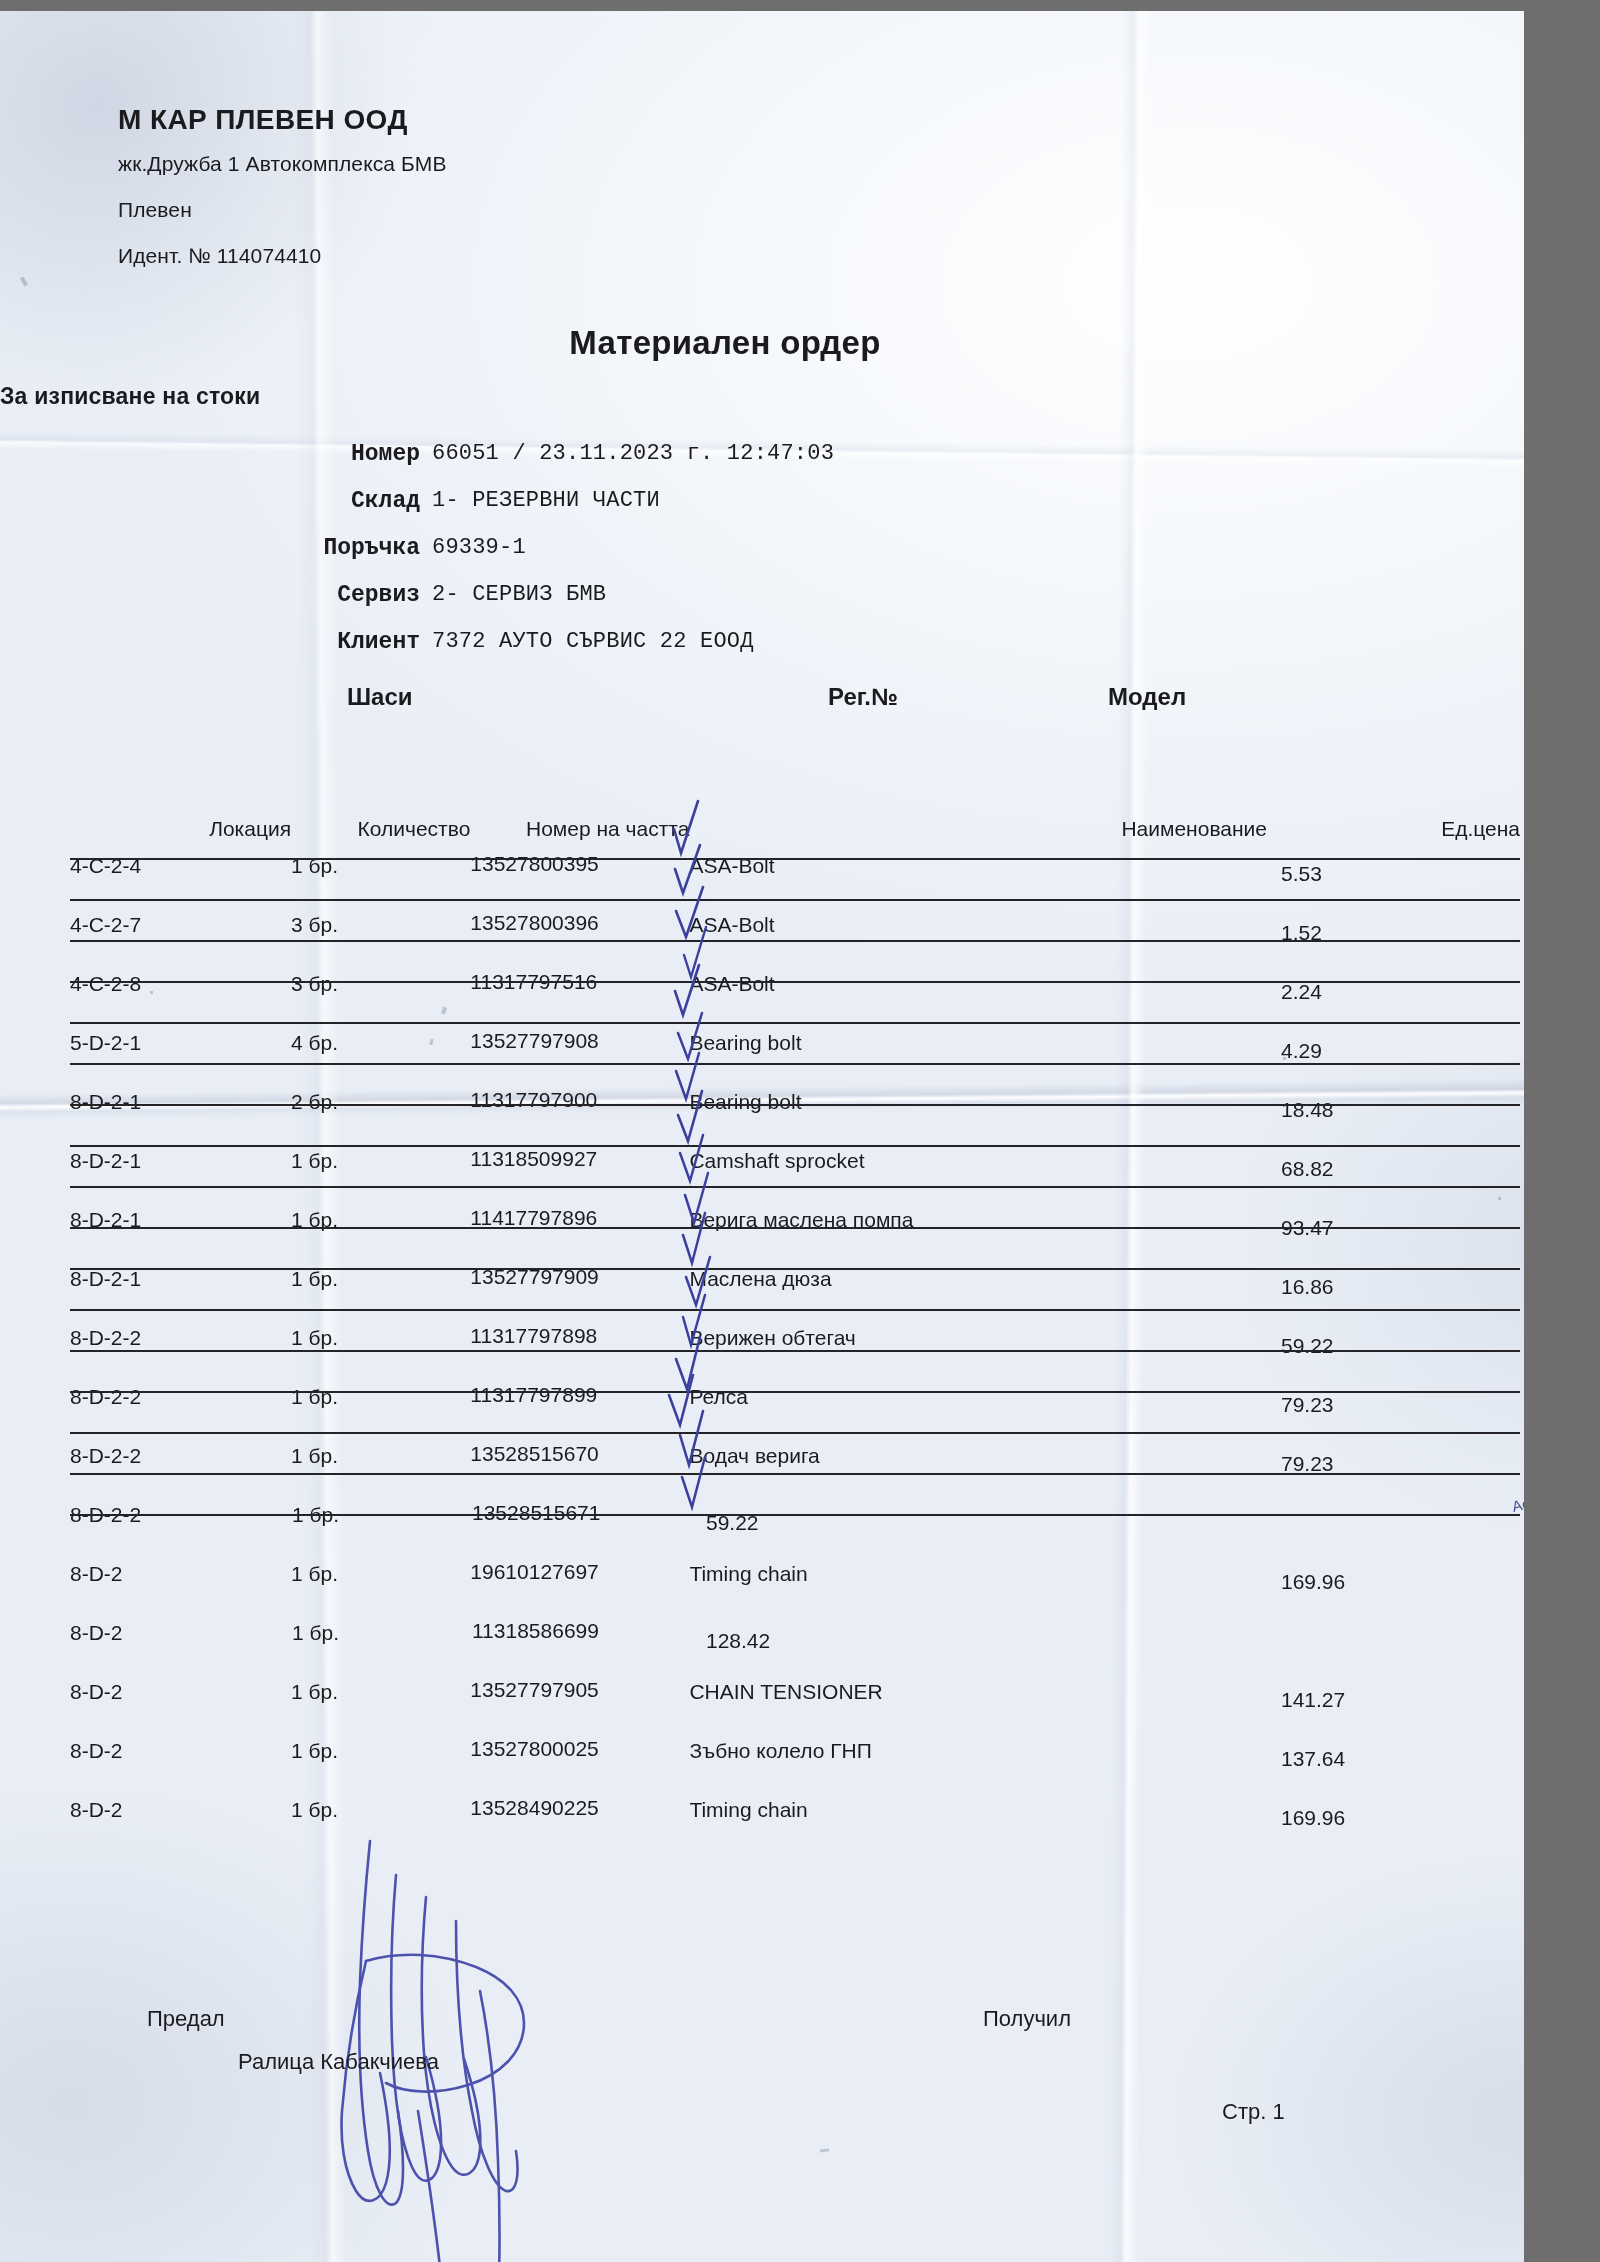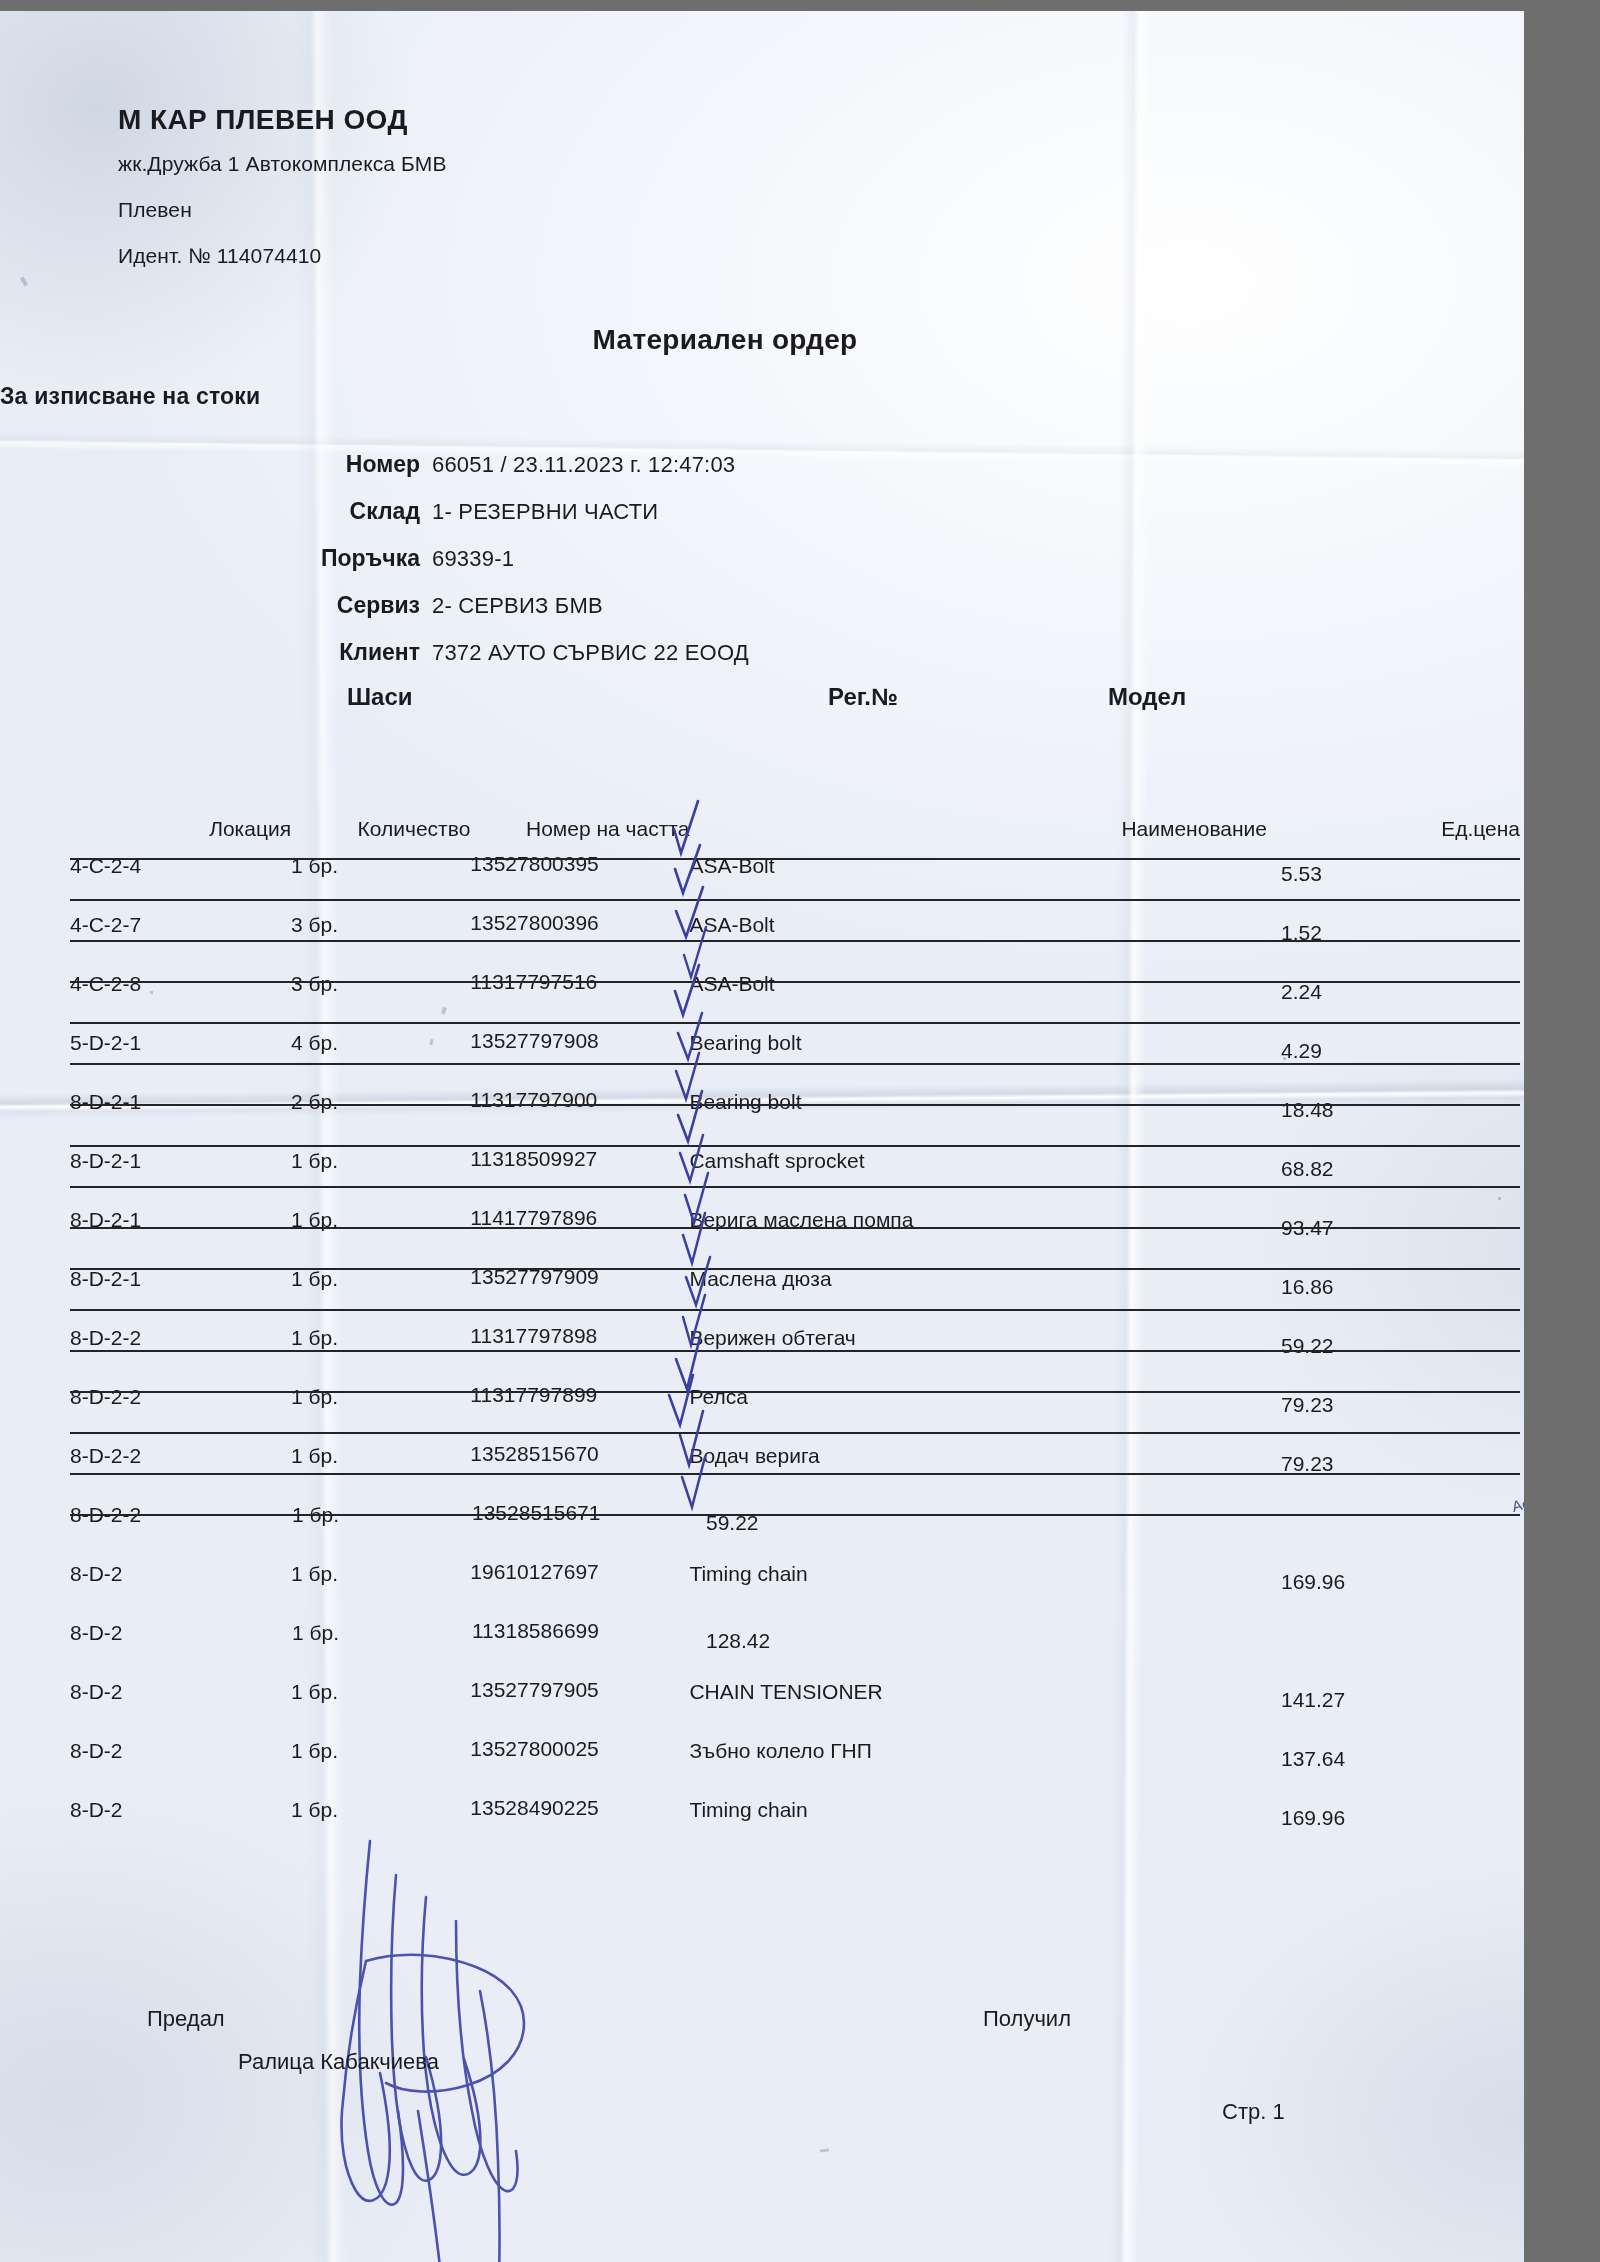--- a/index.html
+++ b/index.html
@@ -91,30 +91,30 @@
   }
   .addr-line {
     font-size: 21px; margin-top: 16px; white-space: nowrap; letter-spacing: 0.1px;
   }
   .addr-line.l2 { margin-top: 22px; }
   .addr-line.l3 { margin-top: 22px; }
 
   
   .doc-title {
     position: absolute; left: 0; top: 313px; width: 1450px;
-    text-align: center; font-size: 28px; font-weight: bold; letter-spacing: 0.3px;
+    text-align: center; font-size: 33px; font-weight: bold; letter-spacing: 0.3px;
   }
   .doc-subtitle {
     position: absolute; left: 0; top: 372px; width: 1450px;
     text-align: left; font-size: 23px; font-weight: bold; letter-spacing: 0.2px;
   }
 
   
   .meta { position: absolute; left: 0; top: 430px; width: 1600px; }
-  .meta-row { display: flex; align-items: center; height: 47px; }
+  .meta-row { display: flex; align-items: flex-start; height: 47px; font-family: Liberation Mono, monospace; }
   .meta-label {
     width: 420px; text-align: right; padding-right: 12px;
     font-size: 23px; font-weight: bold; white-space: nowrap;
   }
   .meta-value { font-size: 22px; white-space: nowrap; letter-spacing: 0.2px; }
 
   
   .veh-row { position: absolute; left: 0; top: 672px; width: 1600px; height: 40px; }
   .veh-cell {
     position: absolute; font-size: 24px; font-weight: bold; white-space: nowrap;

